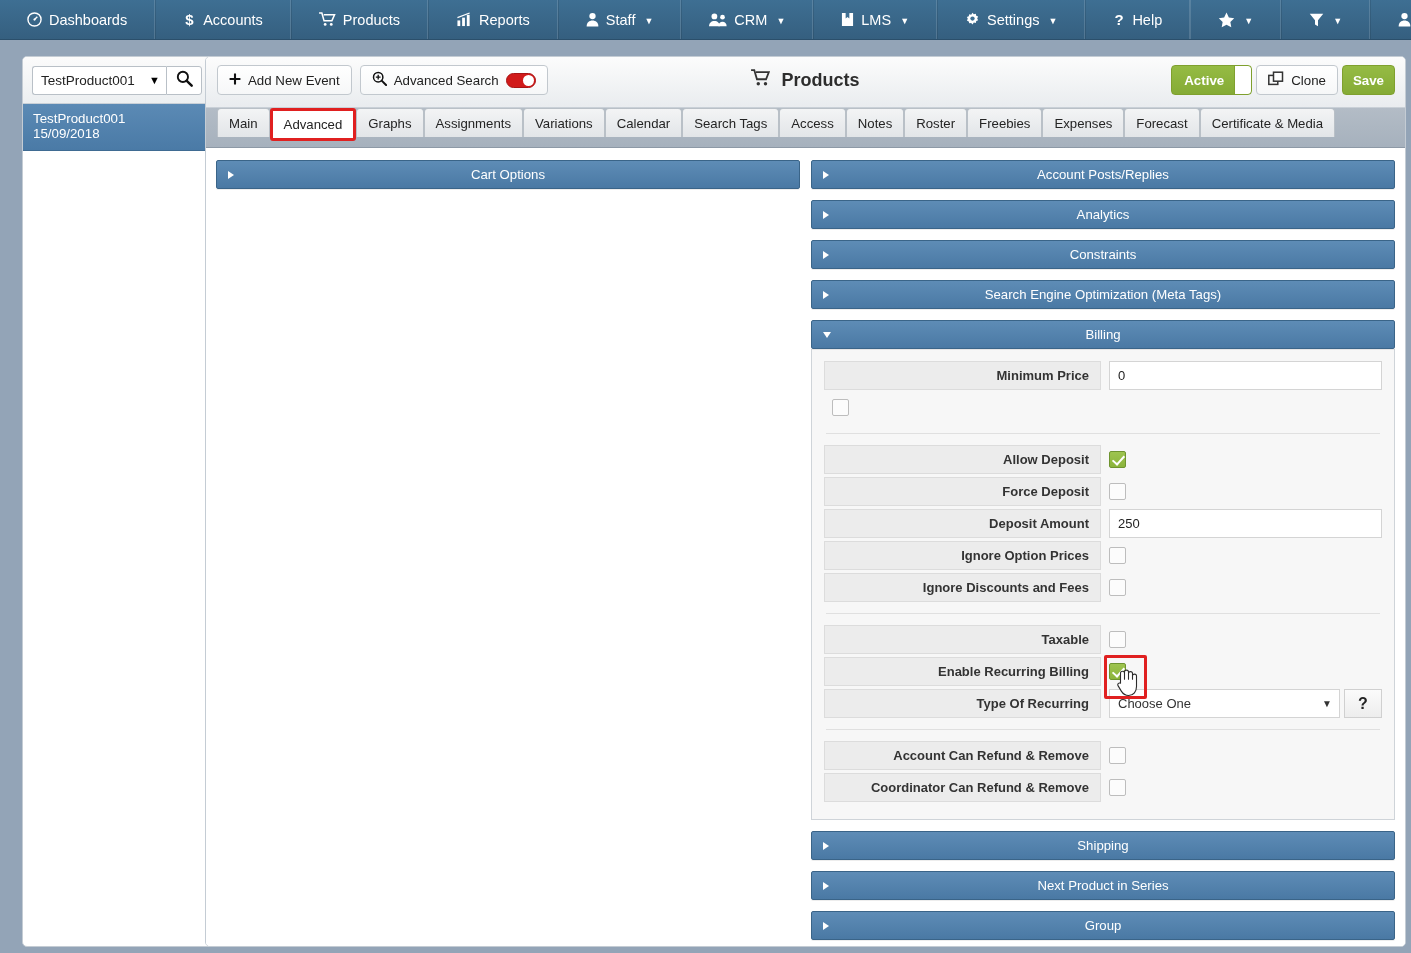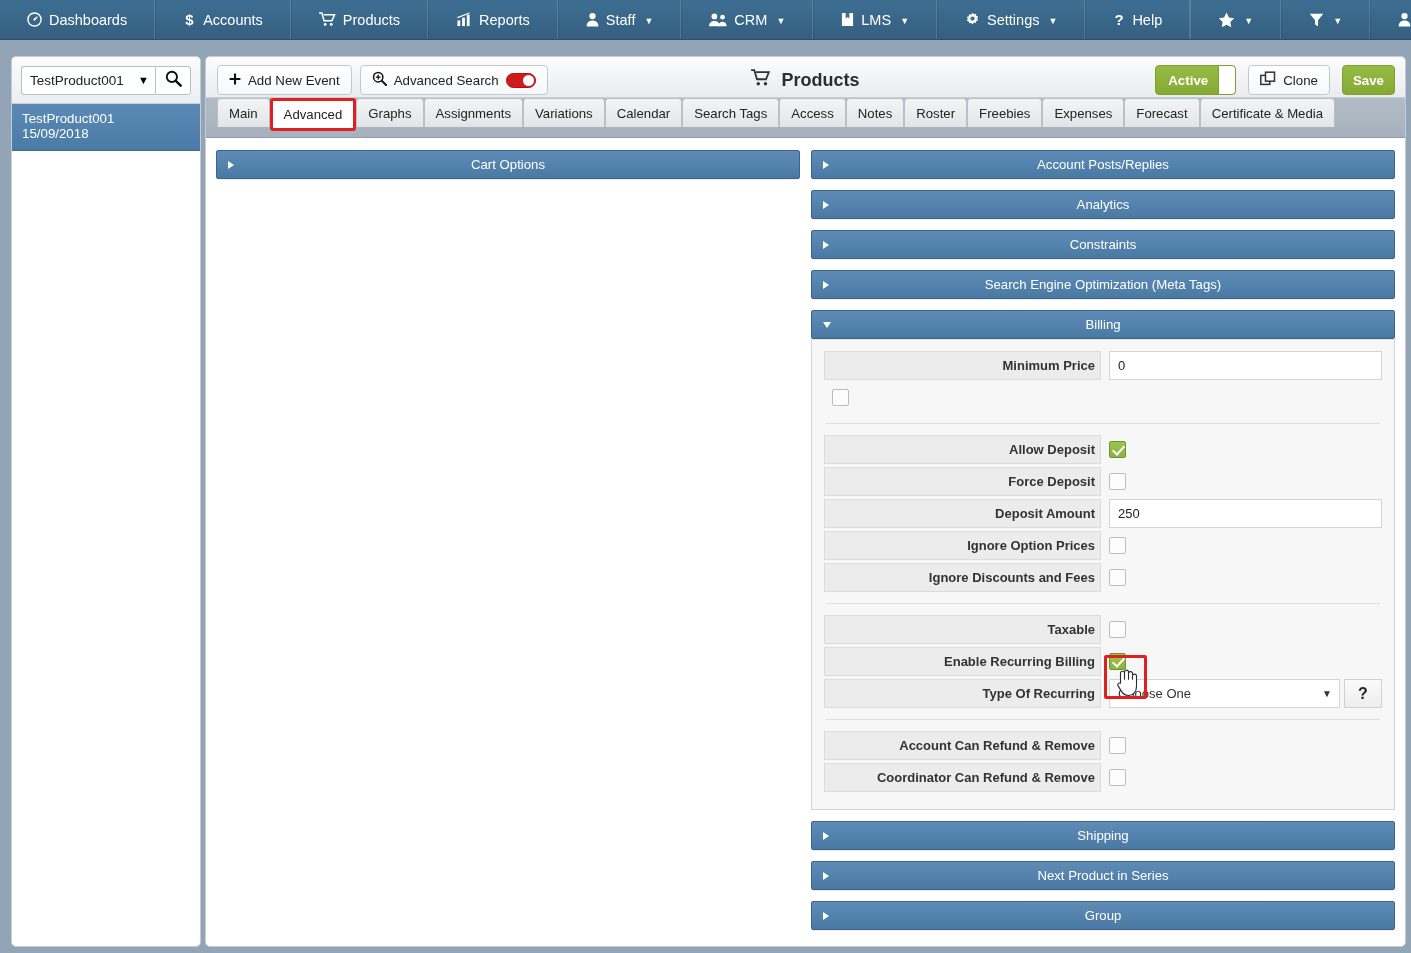--- a/index.html
+++ b/index.html
@@ -28,21 +28,21 @@
   }
   .nav-item:first-child { border-left: none; }
   .nav-item .caret { font-size: 9px; margin-left: 2px; position: relative; top: 1px; }
   .nav-spacer { flex: 1 1 auto; border-right: 1px solid rgba(255,255,255,0.14); }
   .nav-right { display: flex; align-items: stretch; }
   .nav-ico { display: inline-flex; align-items: center; justify-content: center; }
   .nav-ico svg { display: block; }
 
   
   .sidebar {
-    position: absolute; left: 11px; top: 56px;
+    position: absolute; left: 22px; top: 56px;
     width: 190px; height: 891px;
     background: #ffffff;
     border-radius: 5px;
     border: 1px solid #c4ccd4;
     overflow: hidden;
   }
   .sidebar-search {
     height: 47px;
     background: linear-gradient(to bottom, #fbfbfb 0%, #eceff1 100%);
     border-bottom: 1px solid #c9d0d7;
@@ -77,26 +77,26 @@
   .maincard {
     position: absolute; left: 205px; top: 56px;
     width: 1201px; height: 891px;
     background: #ffffff;
     border-radius: 5px;
     border: 1px solid #c4ccd4;
     overflow: hidden;
   }
   .toolbar {
     position: relative;
-    height: 41px;
+    height: 51px;
     background: linear-gradient(to bottom, #fcfcfc 0%, #e9ecef 100%);
     border-bottom: 1px solid #c9d0d7;
   }
   .tb-left { position: absolute; left: 11px; top: 8px; display: flex; gap: 8px; }
-  .tb-right { position: absolute; right: 10px; top: 8px; display: flex; gap: 12px; align-items: center; }
+  .tb-right { position: absolute; right: 10px; top: 8px; display: flex; gap: 4px; align-items: center; }
   .btn {
     height: 30px; border: 1px solid #c2c8ce; border-radius: 4px;
     background: linear-gradient(to bottom, #ffffff 0%, #f6f7f8 100%);
     display: inline-flex; align-items: center; gap: 7px;
     padding: 0 11px; font-size: 13.3px; color: #222; cursor: pointer;
     white-space: nowrap;
   }
   .toggle-pill {
     width: 30px; height: 15px; border-radius: 8px;
     background: #d11a1a; position: relative; display: inline-block;
@@ -201,21 +201,21 @@
     padding: 12px 12px 14px 12px;
   }
 
   
   .frow { display: flex; align-items: stretch; height: 29px; margin-bottom: 3px; }
   .flabel {
     width: 277px; flex: 0 0 277px;
     background: #ececec;
     border: 1px solid #dcdcdc;
     display: flex; align-items: center; justify-content: flex-end;
-    padding-right: 5px;
+    padding-right: 11px;
     font-size: 13px; font-weight: bold; color: #333;
   }
   .fval { flex: 1 1 auto; display: flex; align-items: center; padding-left: 8px; }
   .finput {
     flex: 1 1 auto; height: 29px;
     background: #ffffff; border: 1px solid #d4d4d4;
     font-size: 13px; color: #222;
     padding: 0 8px; display: flex; align-items: center;
     font-family: "Liberation Sans", sans-serif;
   }

